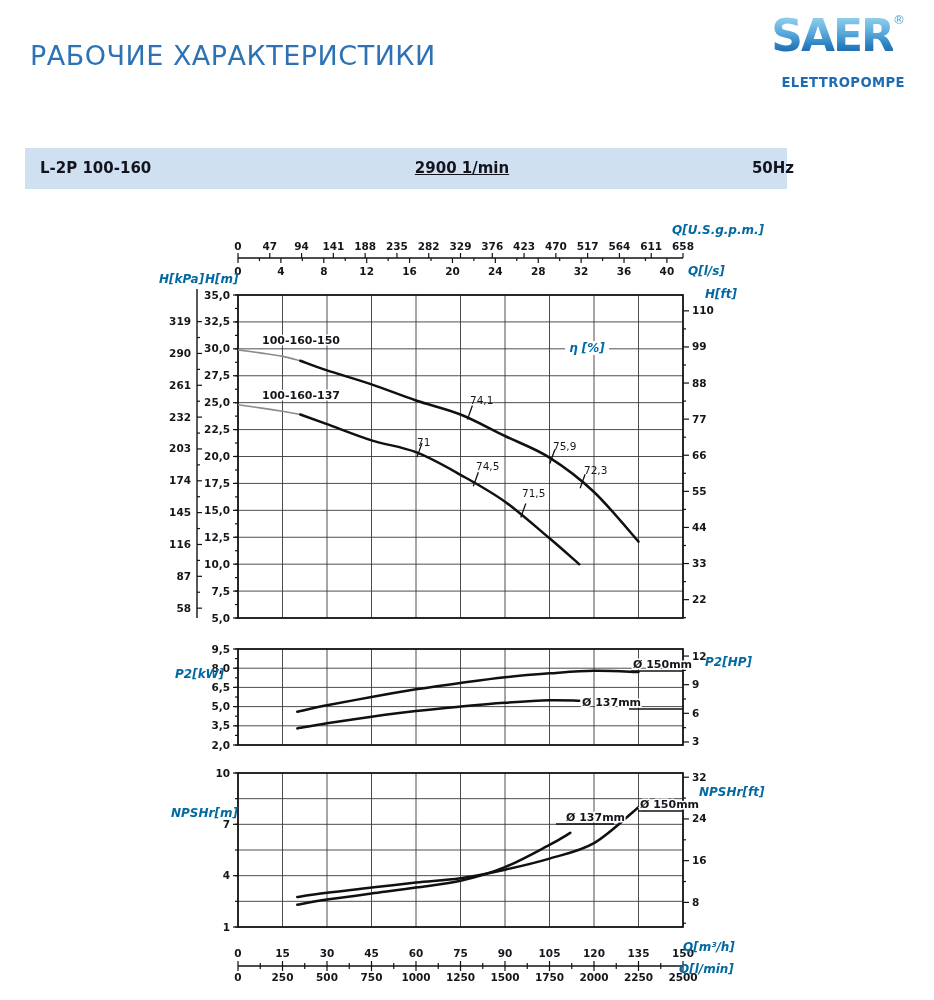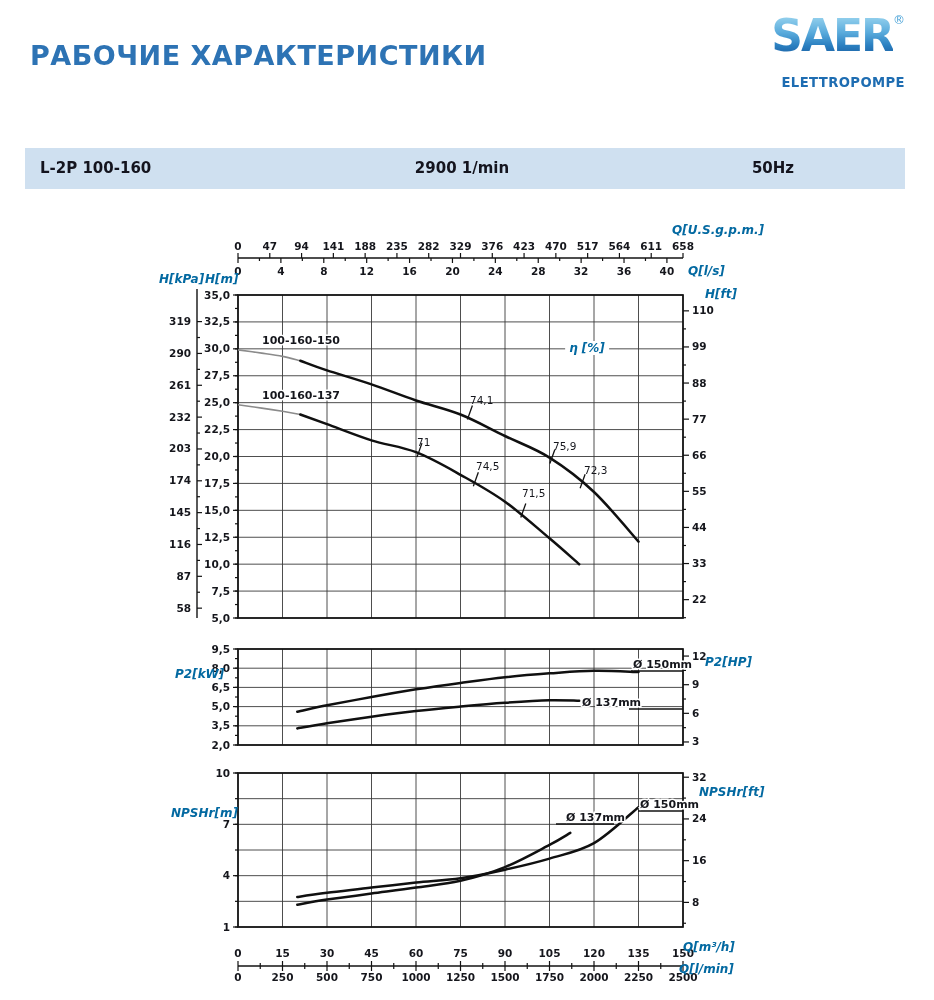--- a/index.html
+++ b/index.html
@@ -1,29 +1,29 @@
 <!DOCTYPE html>
 <html><head>
 <meta charset="utf-8">
 <style>
   html,body{margin:0;padding:0;background:#ffffff;}
   body{width:934px;height:1000px;position:relative;overflow:hidden;
        font-family:"DejaVu Sans","Liberation Sans",sans-serif;color:#15161c;}
-  .title{position:absolute;left:30px;top:40px;font-size:27px;font-weight:bold;
+  .title{position:absolute;left:30px;top:40px;font-size:27px;font-weight:normal;
          color:#2d73b4;letter-spacing:.5px;}
   .logo{position:absolute;right:29px;top:14px;text-align:right;line-height:1;}
   .saer{font-size:44px;font-weight:bold;letter-spacing:-2px;
         background:linear-gradient(180deg,#9ed7f0 0%,#5aabdc 42%,#2a7fc0 72%,#1a5b9e 100%);
         -webkit-background-clip:text;background-clip:text;color:transparent;display:inline-block;margin-left:29px;}
   .reg{font-size:12px;color:#4ba3d8;vertical-align:top;-webkit-background-clip:initial;}
   .elet{font-size:13.2px;font-weight:bold;color:#1e6db2;letter-spacing:.4px;margin-top:18px;}
-  .specbar{position:absolute;left:25px;top:148px;width:880px;height:41px;background:#cfe0f0;}
+  .specbar{position:absolute;left:25px;top:148px;width:762px;height:41px;background:#cfe0f0;}
   .specbar span{position:absolute;top:11px;font-size:15px;font-weight:bold;color:#14141e;white-space:nowrap;}
   .sb-model{left:15px;}
-  .sb-speed{left:437px;transform:translateX(-50%);}
+  .sb-speed{left:437px;transform:translateX(-50%);text-decoration:underline;}
   .sb-freq{left:748px;transform:translateX(-50%);text-align:center;}
   #fig{position:absolute;left:0;top:0;}
   .ulabel{position:absolute;font-style:italic;font-weight:bold;font-size:12px;
           color:#0369a1;white-space:nowrap;}
   .eta{background:#ffffff;padding:0 4px;transform:translate(-50%,-50%);}
   .grid{stroke:#3a3a3a;stroke-width:.9;fill:none;}
   .frame{stroke:#121212;stroke-width:1.7;fill:none;}
   .axisline{stroke:#121212;stroke-width:1.4;}
   .tick{stroke:#121212;stroke-width:1.2;}
   .curve{stroke:#101010;stroke-width:2.5;fill:none;stroke-linecap:round;stroke-linejoin:round;}

